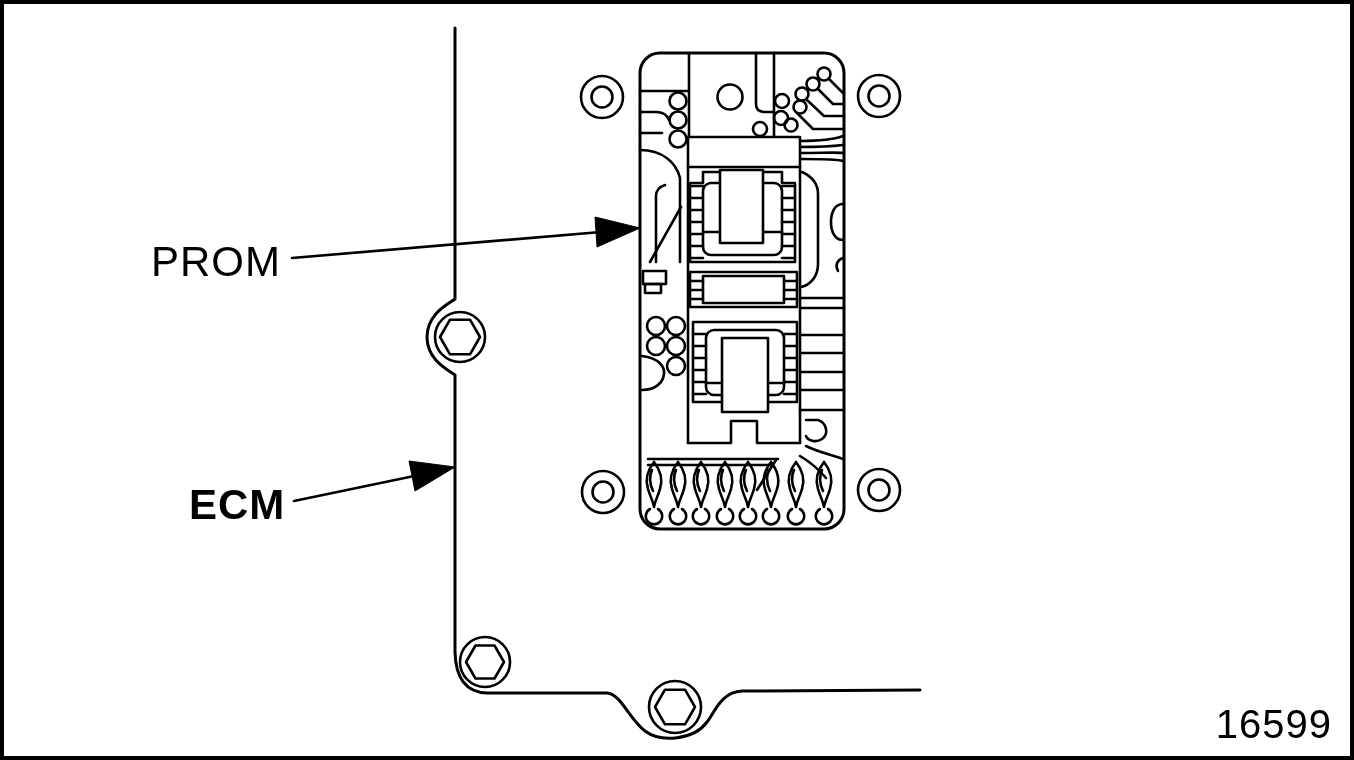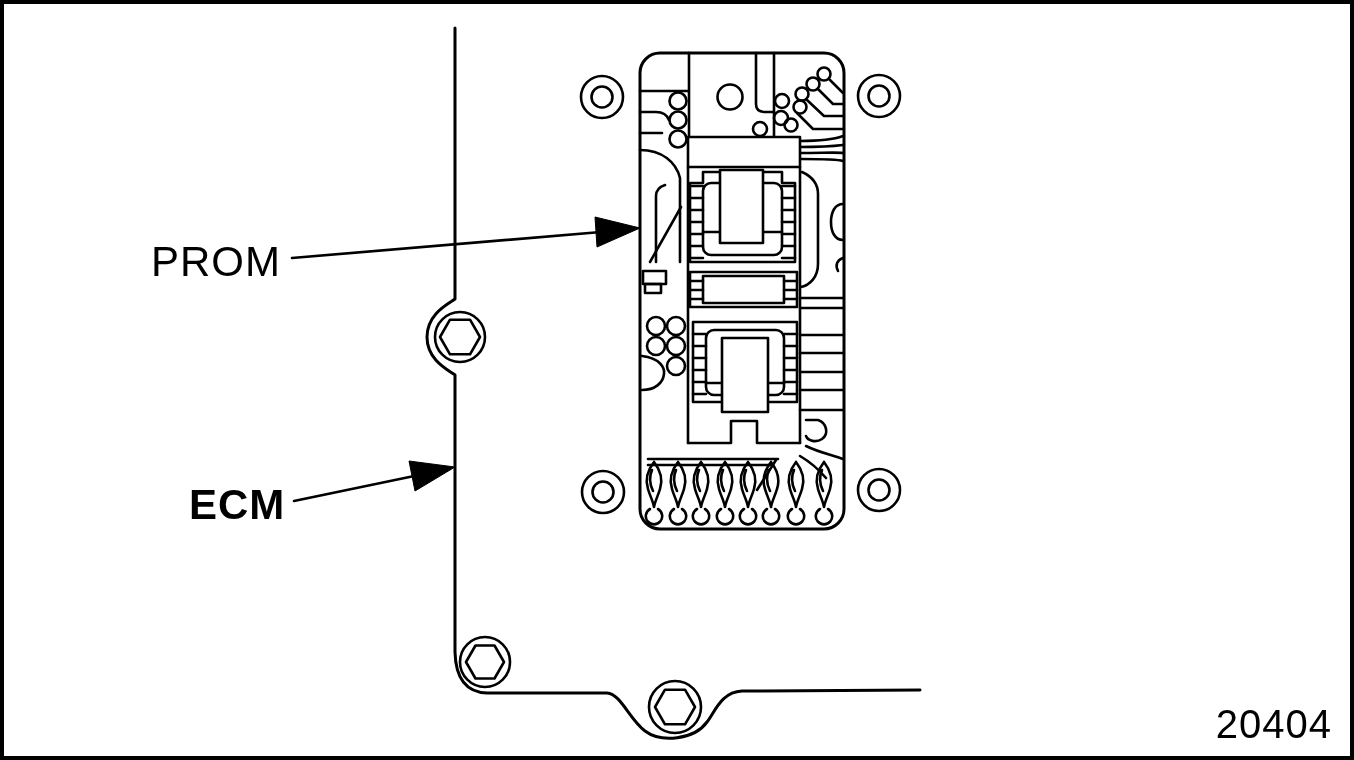--- a/index.html
+++ b/index.html
@@ -209,15 +209,15 @@
       <polygon class="solid" points="640,228 597,247 595,217"></polygon>
     </g>
     <g>
       <path class="ln" d="M294,501 L419,475"></path>
       <polygon class="solid" points="455,467 415,491 409,461"></polygon>
     </g>
   </svg>
 
   <div class="label prom-label">PROM</div>
   <div class="label ecm-label">ECM</div>
-  <div class="fignum">20404</div>
+  <div class="fignum">16599</div>
 
 </div>
 
 </body></html>

